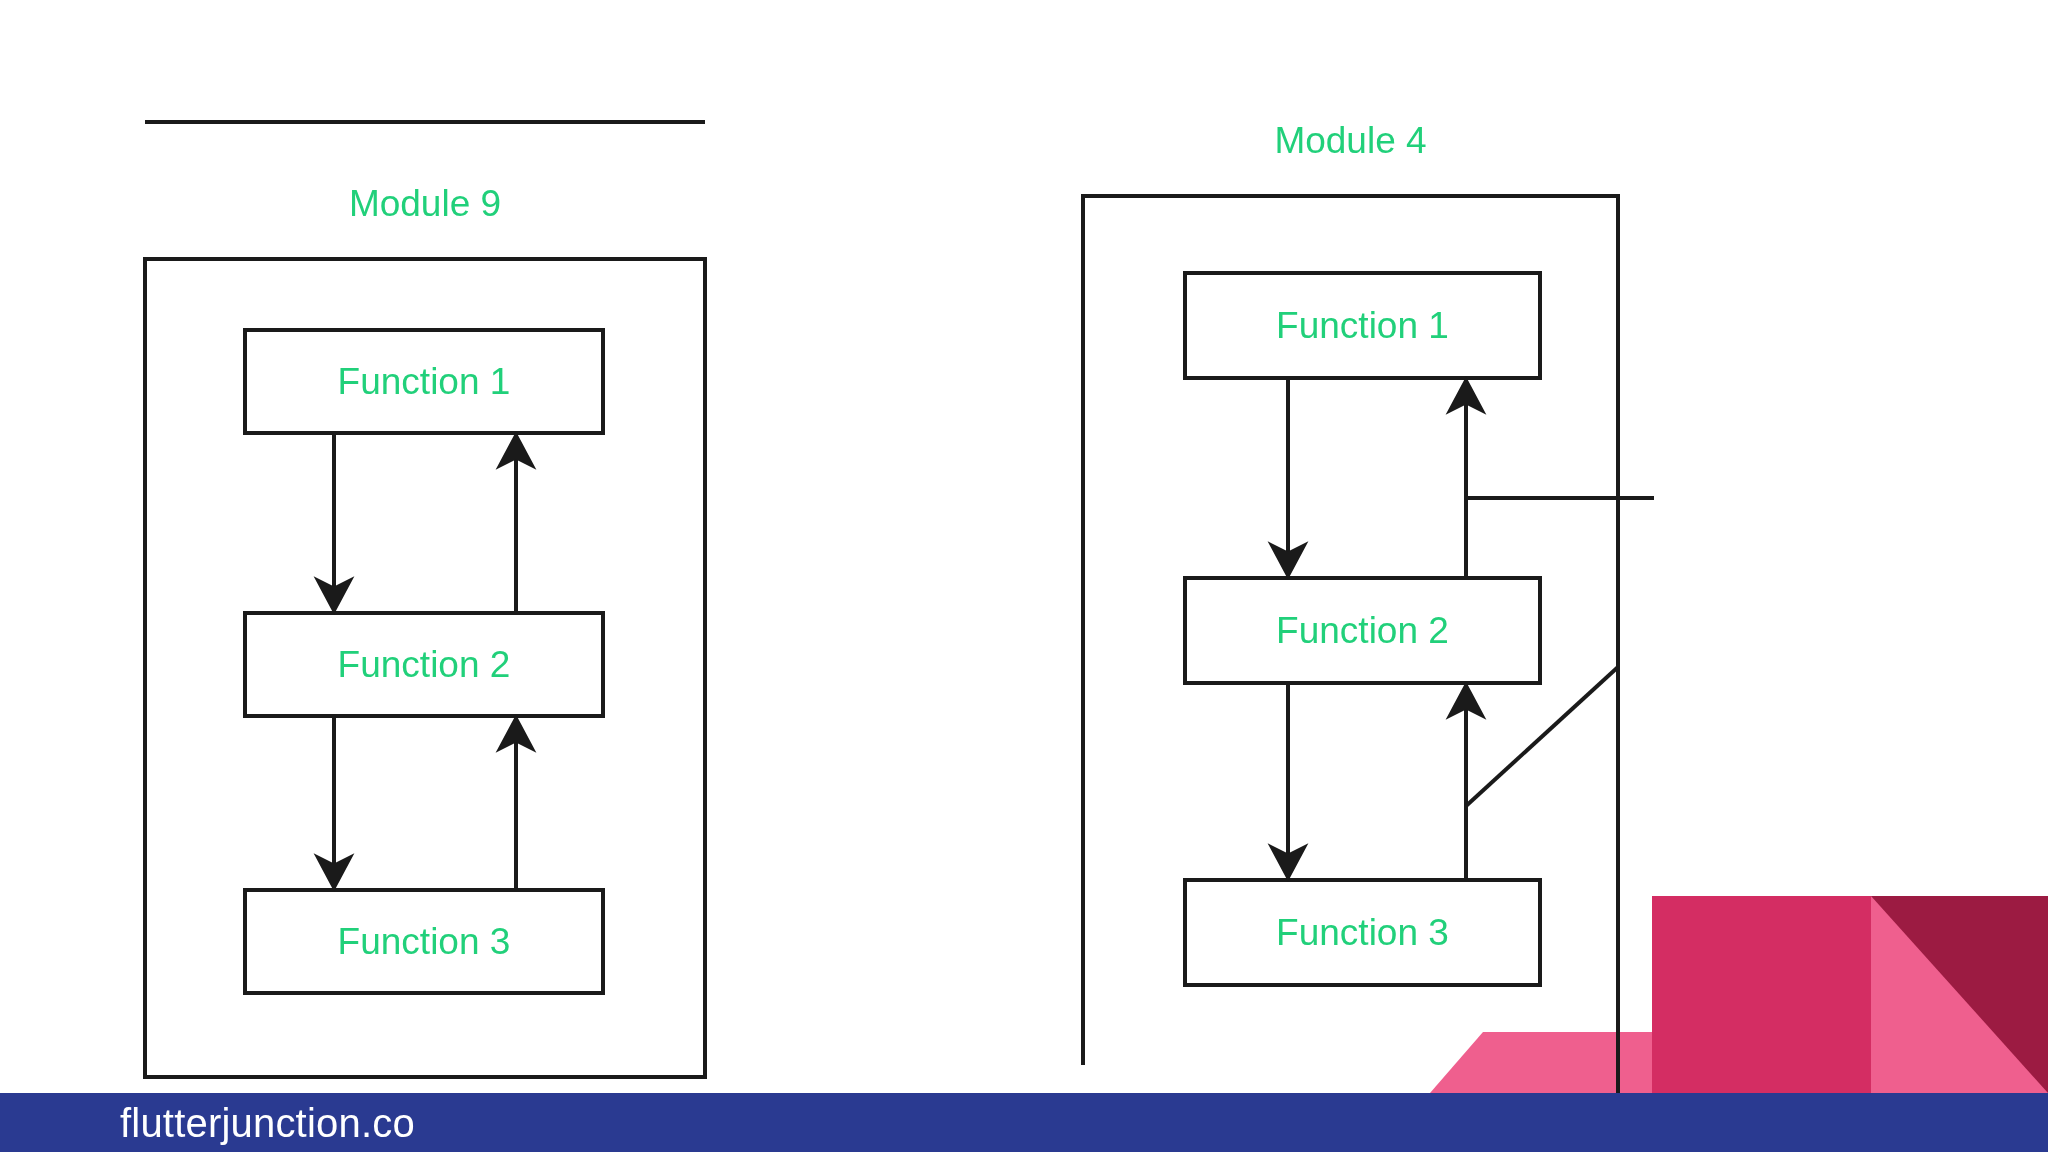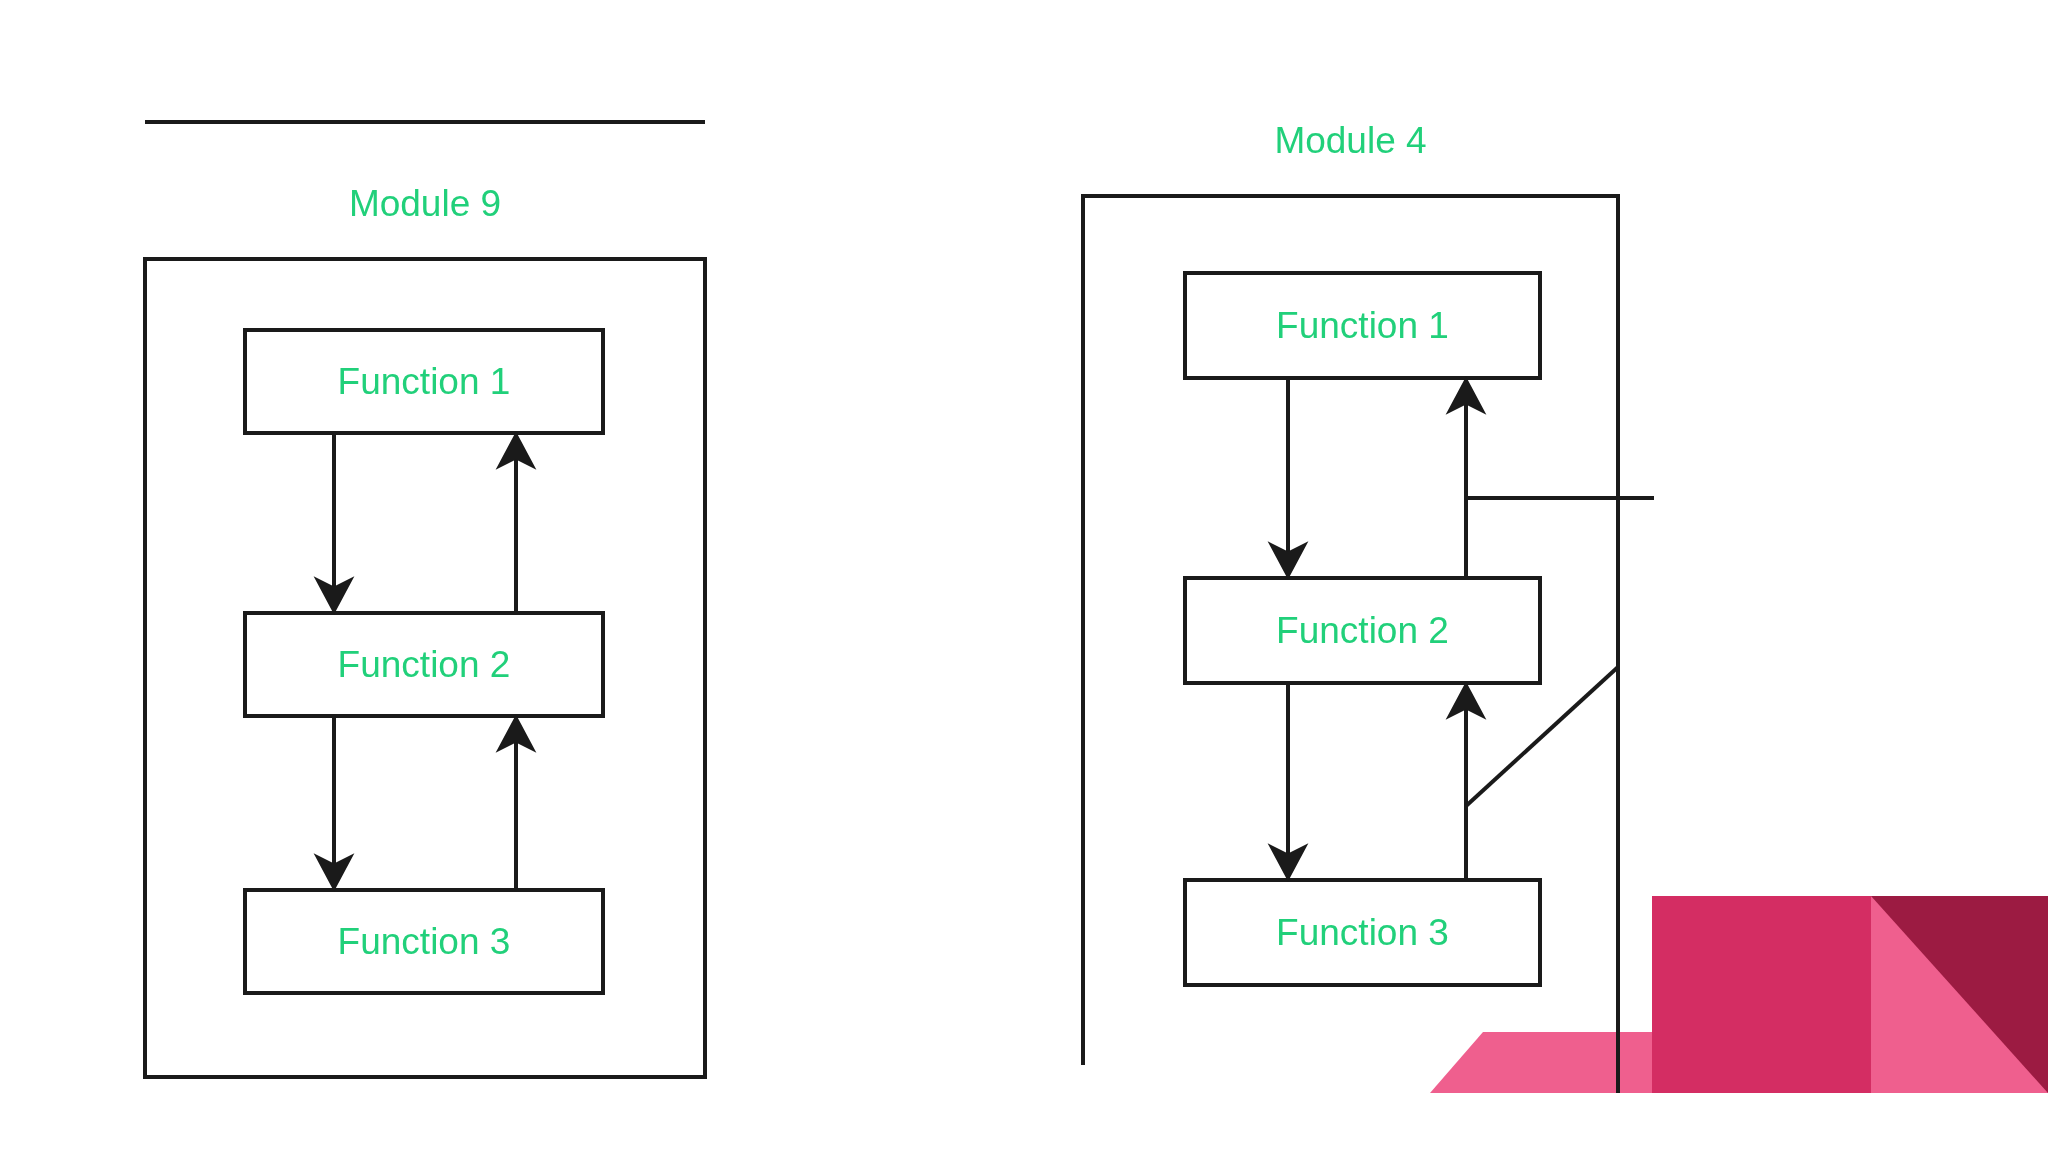--- a/index.html
+++ b/index.html
@@ -146,14 +146,17 @@
   <div class="module-title" style="left:1083px; top:122px; width:535px;">Module 4</div>
 
   <div class="fn-label" style="left:245px; top:330px; width:358px; height:103px;">Function 1</div>
   <div class="fn-label" style="left:245px; top:613px; width:358px; height:103px;">Function 2</div>
   <div class="fn-label" style="left:245px; top:890px; width:358px; height:103px;">Function 3</div>
 
   <div class="fn-label" style="left:1185px; top:273px; width:355px; height:105px;">Function 1</div>
   <div class="fn-label" style="left:1185px; top:578px; width:355px; height:105px;">Function 2</div>
   <div class="fn-label" style="left:1185px; top:880px; width:355px; height:105px;">Function 3</div>
 
+  <div id="footer-bar">
+    <span id="footer-text">flutterjunction.co</span>
+  </div>
 
 </div>
 
 </body></html>

